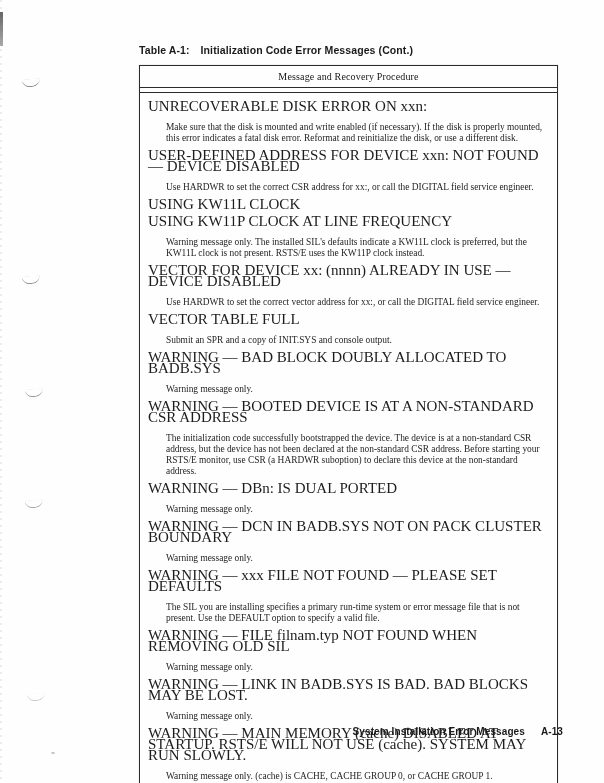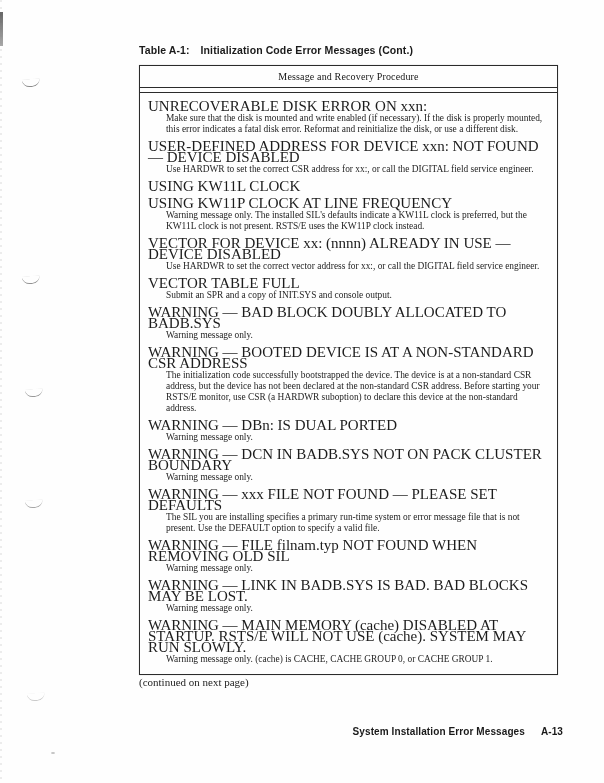--- a/index.html
+++ b/index.html
@@ -68,21 +68,21 @@
   .entries{padding:8px 7px 5px 8px;}
   .entry{margin-bottom:6px;}
   .entry:last-child{margin-bottom:4px;}
   .msg{
     font-size:15px;line-height:11px;
     color:#1c1c1c;
   }
   .body{
     font-size:9.4px;line-height:11px;
     padding-left:18px;
-    margin-top:1px;
+    margin-top:10px;
     color:#242424;
   }
 
   .continued{
     font-size:11px;
     margin-top:1px;
     color:#222;
   }
 
   .footer{

